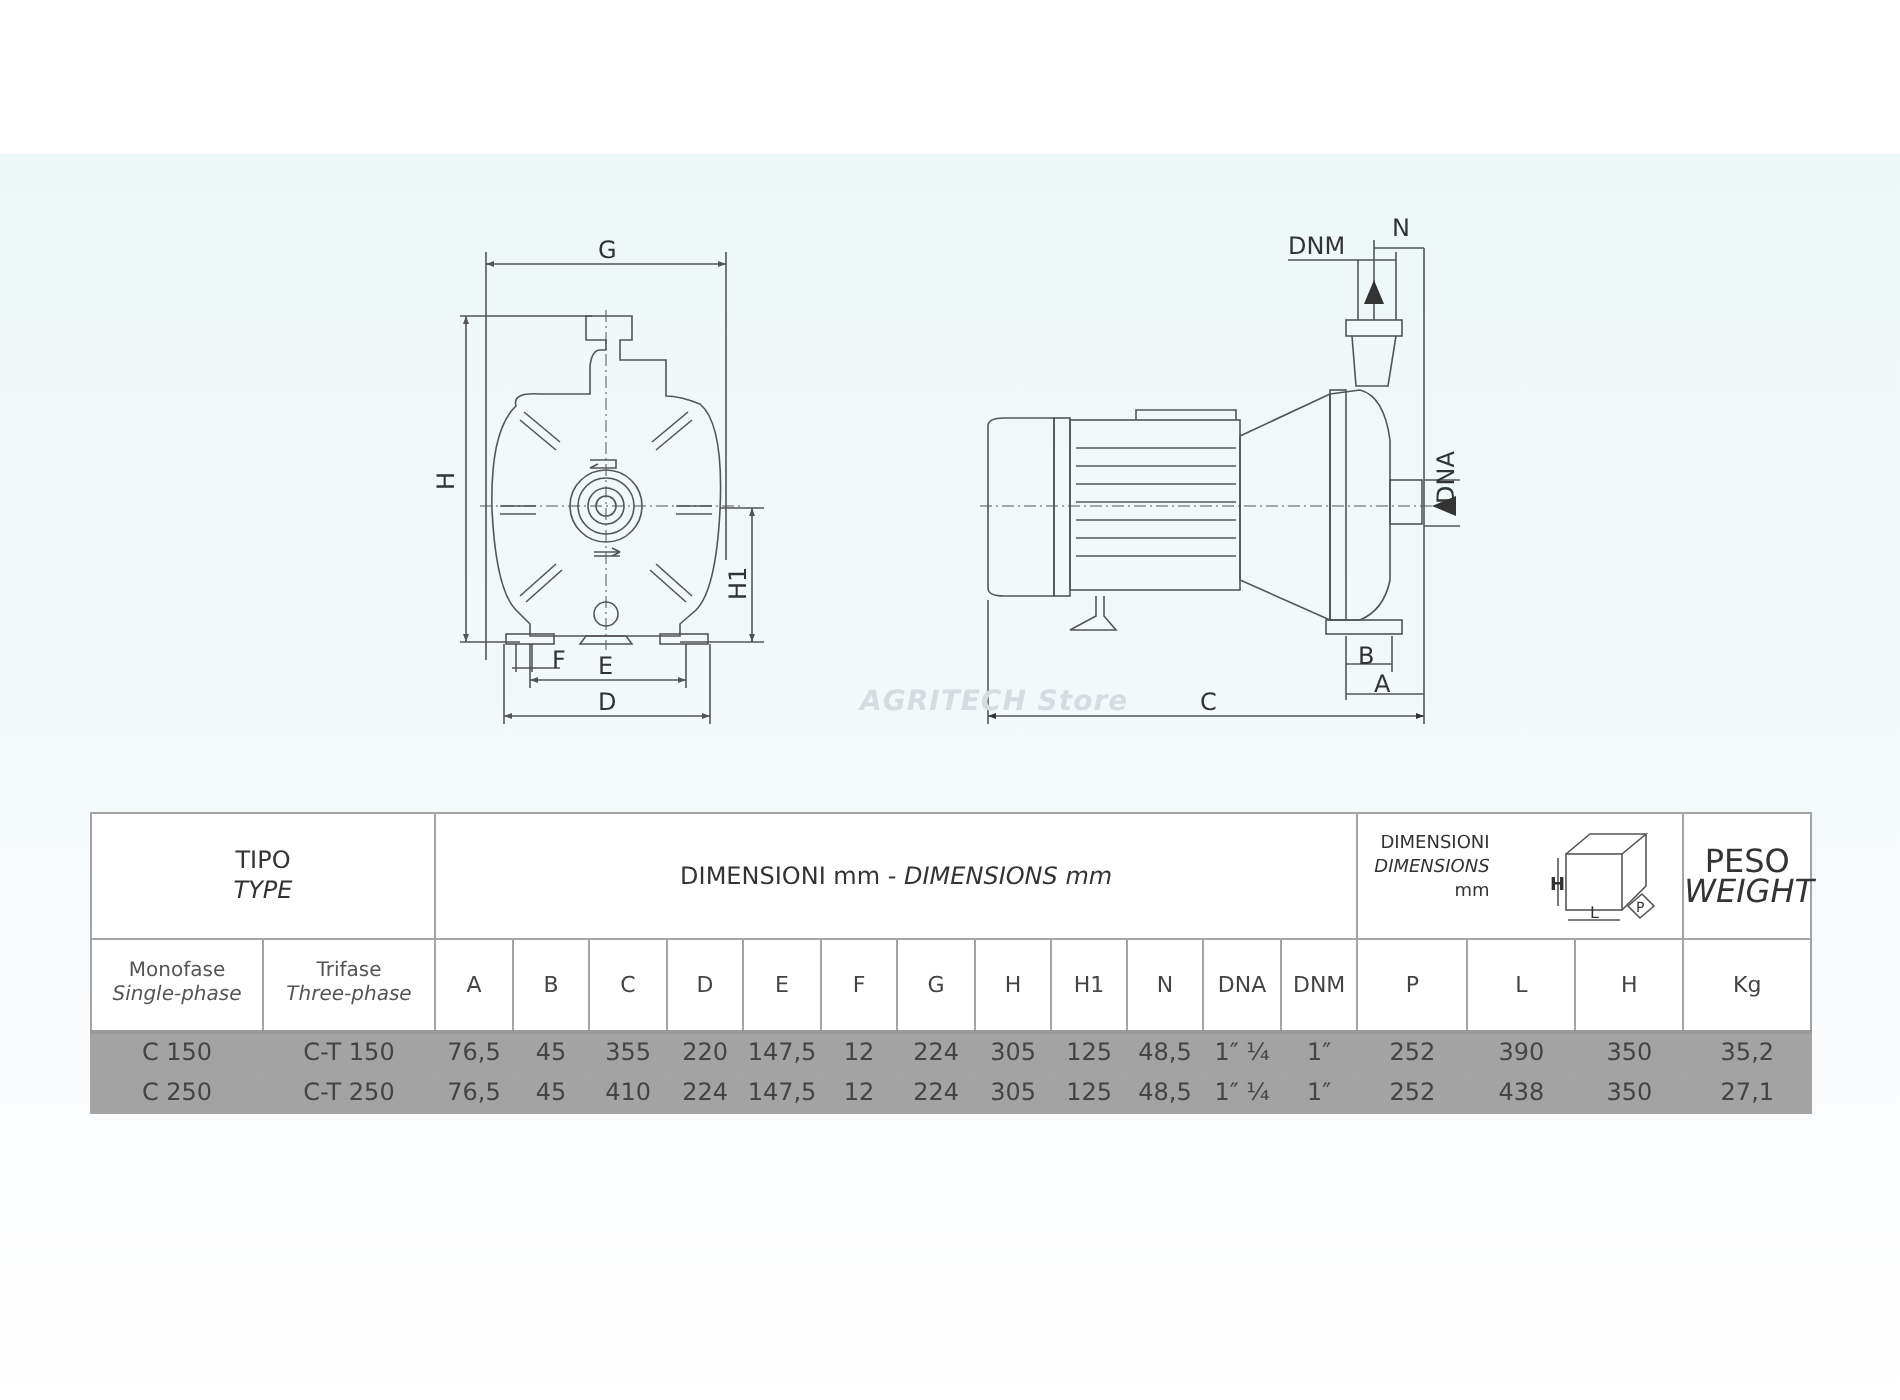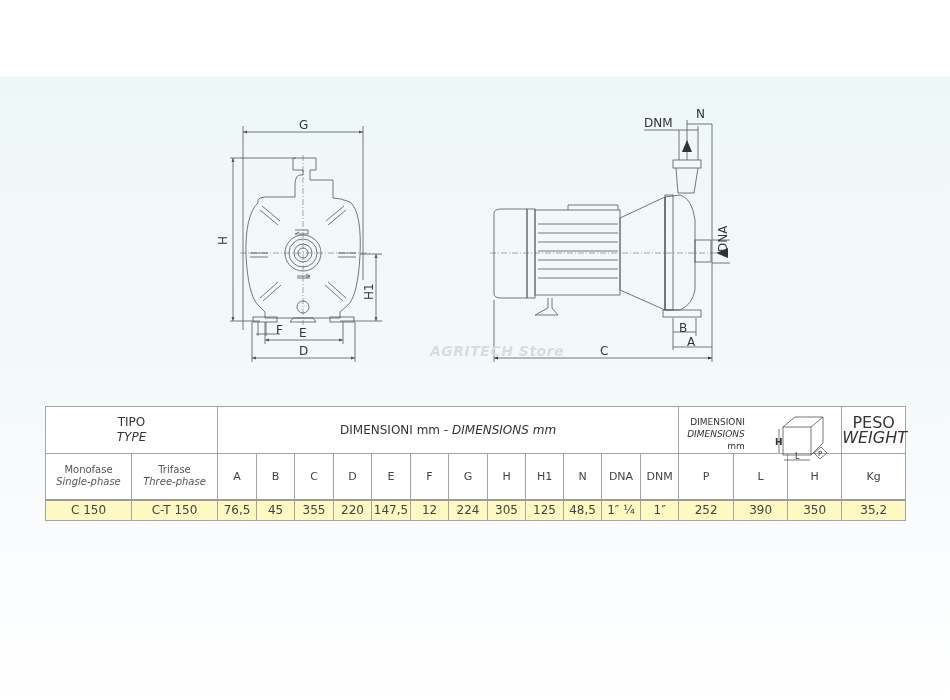--- a/index.html
+++ b/index.html
@@ -30,29 +30,29 @@
     table-layout:fixed;
     width:861px;
   }
   table.spec td, table.spec th {
     border:1px solid #a4a4a4;
     text-align:center; vertical-align:middle;
     font-weight:normal; padding:0;
     color:#444;
   }
   table.spec th { font-size:11px; }
-  .hdr-top { height:47px;margin-top:24px; }
+  .hdr-top { height:63px;margin-top:24px; }
   .hdr-sub { height:46px; }
   .hdr-title { font-size:12px; line-height:15px; color:#333; }
   .hdr-title i { font-style:italic; }
   .sub-small { font-size:10px; line-height:12px; color:#555; }
   .sub-small i { font-style:italic; }
   .col-letter { font-size:12px; color:#555; }
   tr.row td { height:19px; font-size:12px; color:#444; }
-  tr.row.alt td { background:#fef9c3; }
+  tr.row.alt td { background:#a3a3a3; }
   .boxhdr { position:relative; text-align:left !important; }
   .boxhdr .txt {
     position:absolute; left:8px; top:9px;
     font-size:9px; line-height:12px; color:#333; text-align:right;
   }
   .boxhdr .txt i { font-style:italic; }
   .boxhdr svg { position:absolute; right:12px; top:6px; }
   .peso { font-size:16px; line-height:15px; color:#333; }
   .peso i { font-style:italic; }
   .sep-top { border-top:2px solid #9a9a9a !important; }
@@ -279,14 +279,34 @@
     <td class="sep-top">305</td>
     <td class="sep-top">125</td>
     <td class="sep-top">48,5</td>
     <td class="sep-top">1″ ¼</td>
     <td class="sep-top">1″</td>
     <td class="sep-top">252</td>
     <td class="sep-top">390</td>
     <td class="sep-top">350</td>
     <td class="sep-top">35,2</td>
   </tr>
+  <tr class="row alt">
+    <td>C 250</td>
+    <td>C-T 250</td>
+    <td>76,5</td>
+    <td>45</td>
+    <td>410</td>
+    <td>224</td>
+    <td>147,5</td>
+    <td>12</td>
+    <td>224</td>
+    <td>305</td>
+    <td>125</td>
+    <td>48,5</td>
+    <td>1″ ¼</td>
+    <td>1″</td>
+    <td>252</td>
+    <td>438</td>
+    <td>350</td>
+    <td>27,1</td>
+  </tr>
 </tbody>
   </table>
 
 </body></html>

